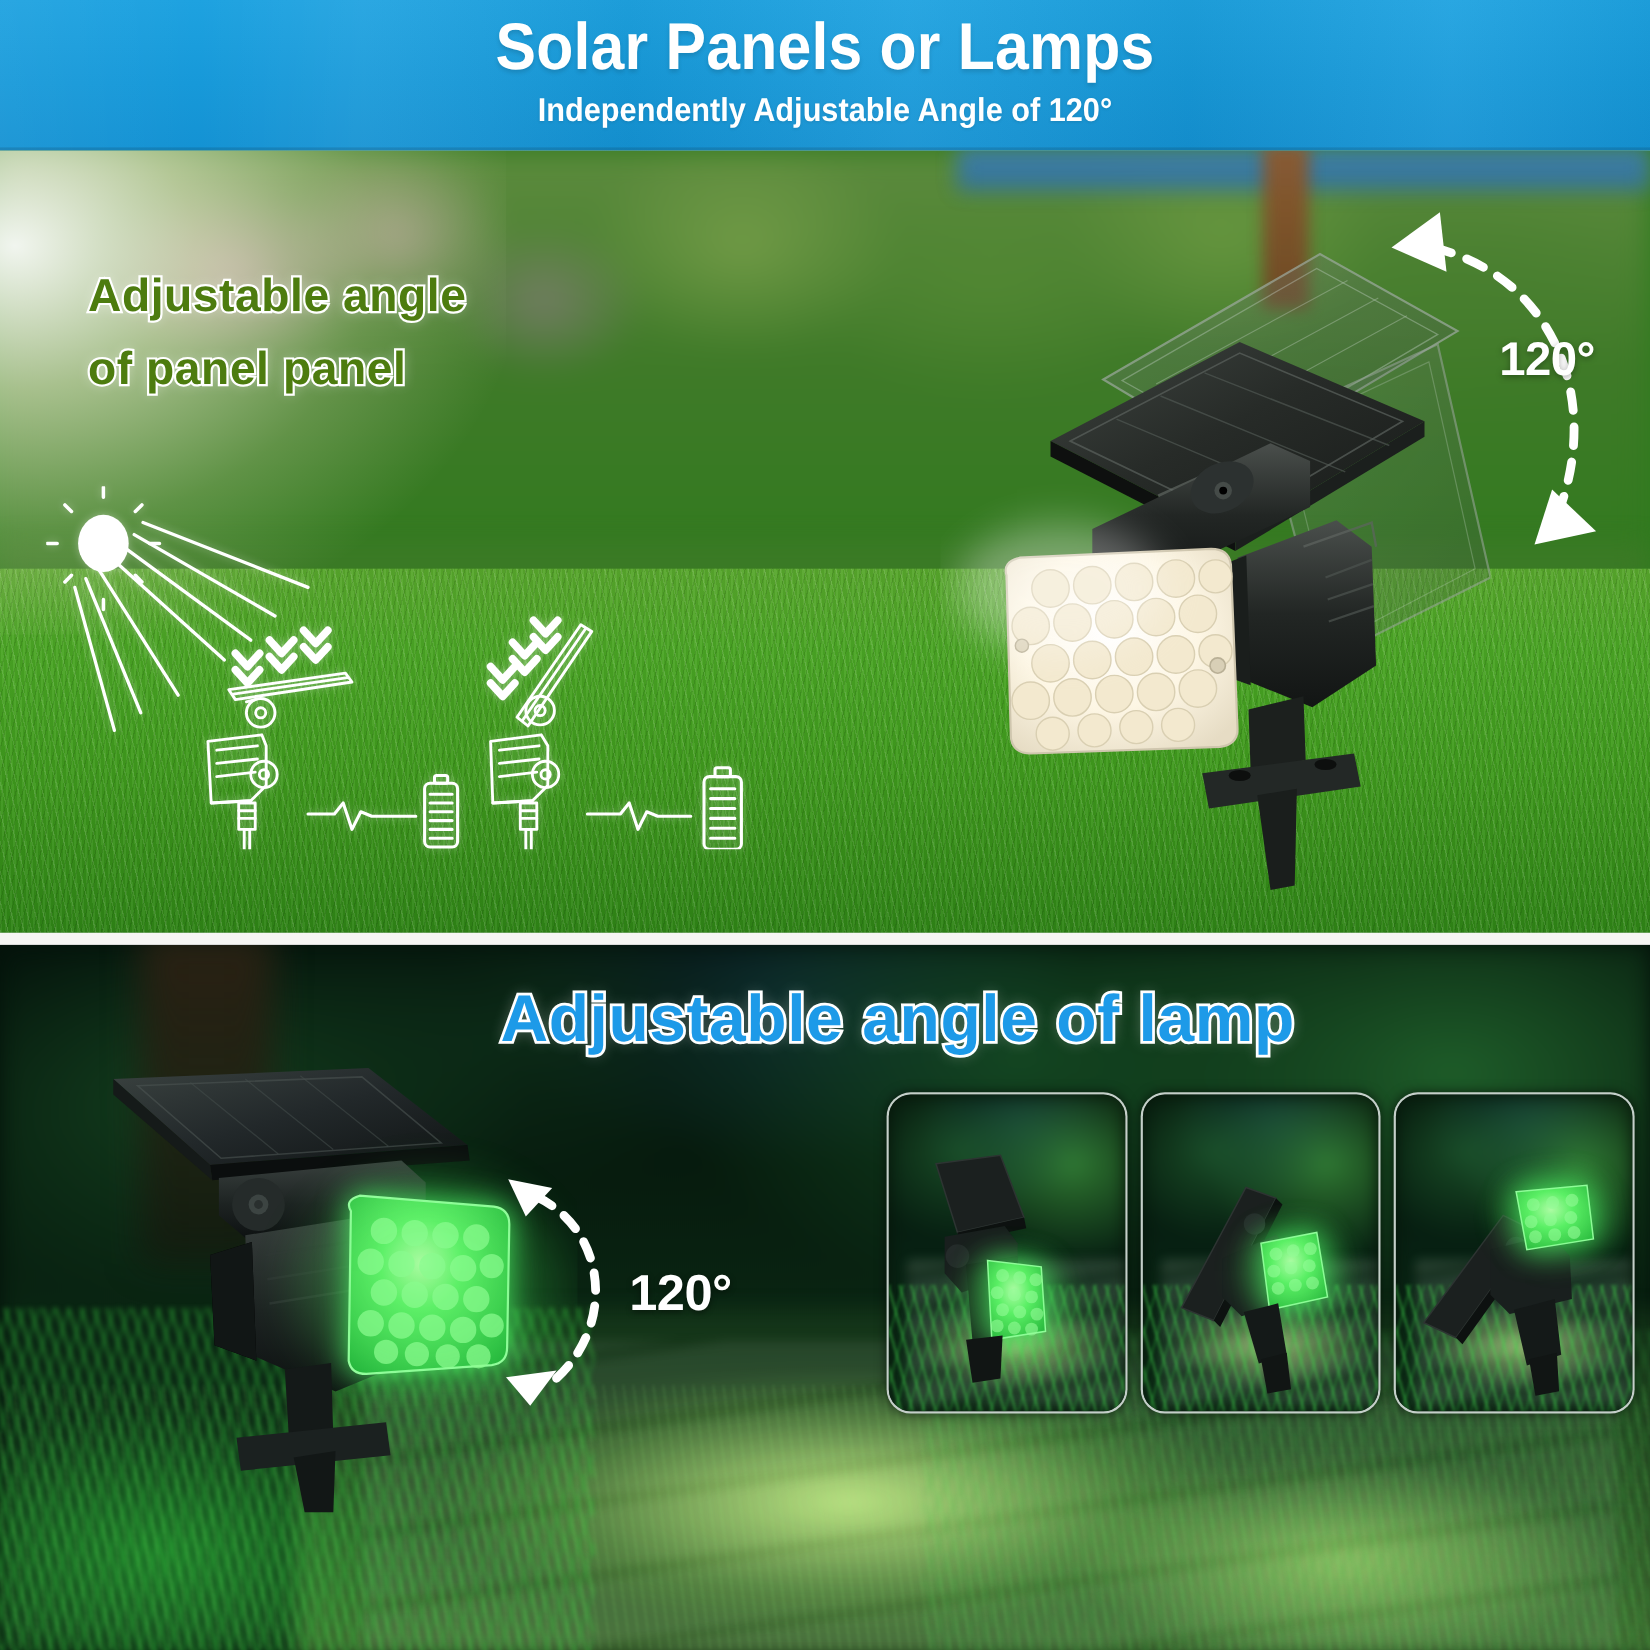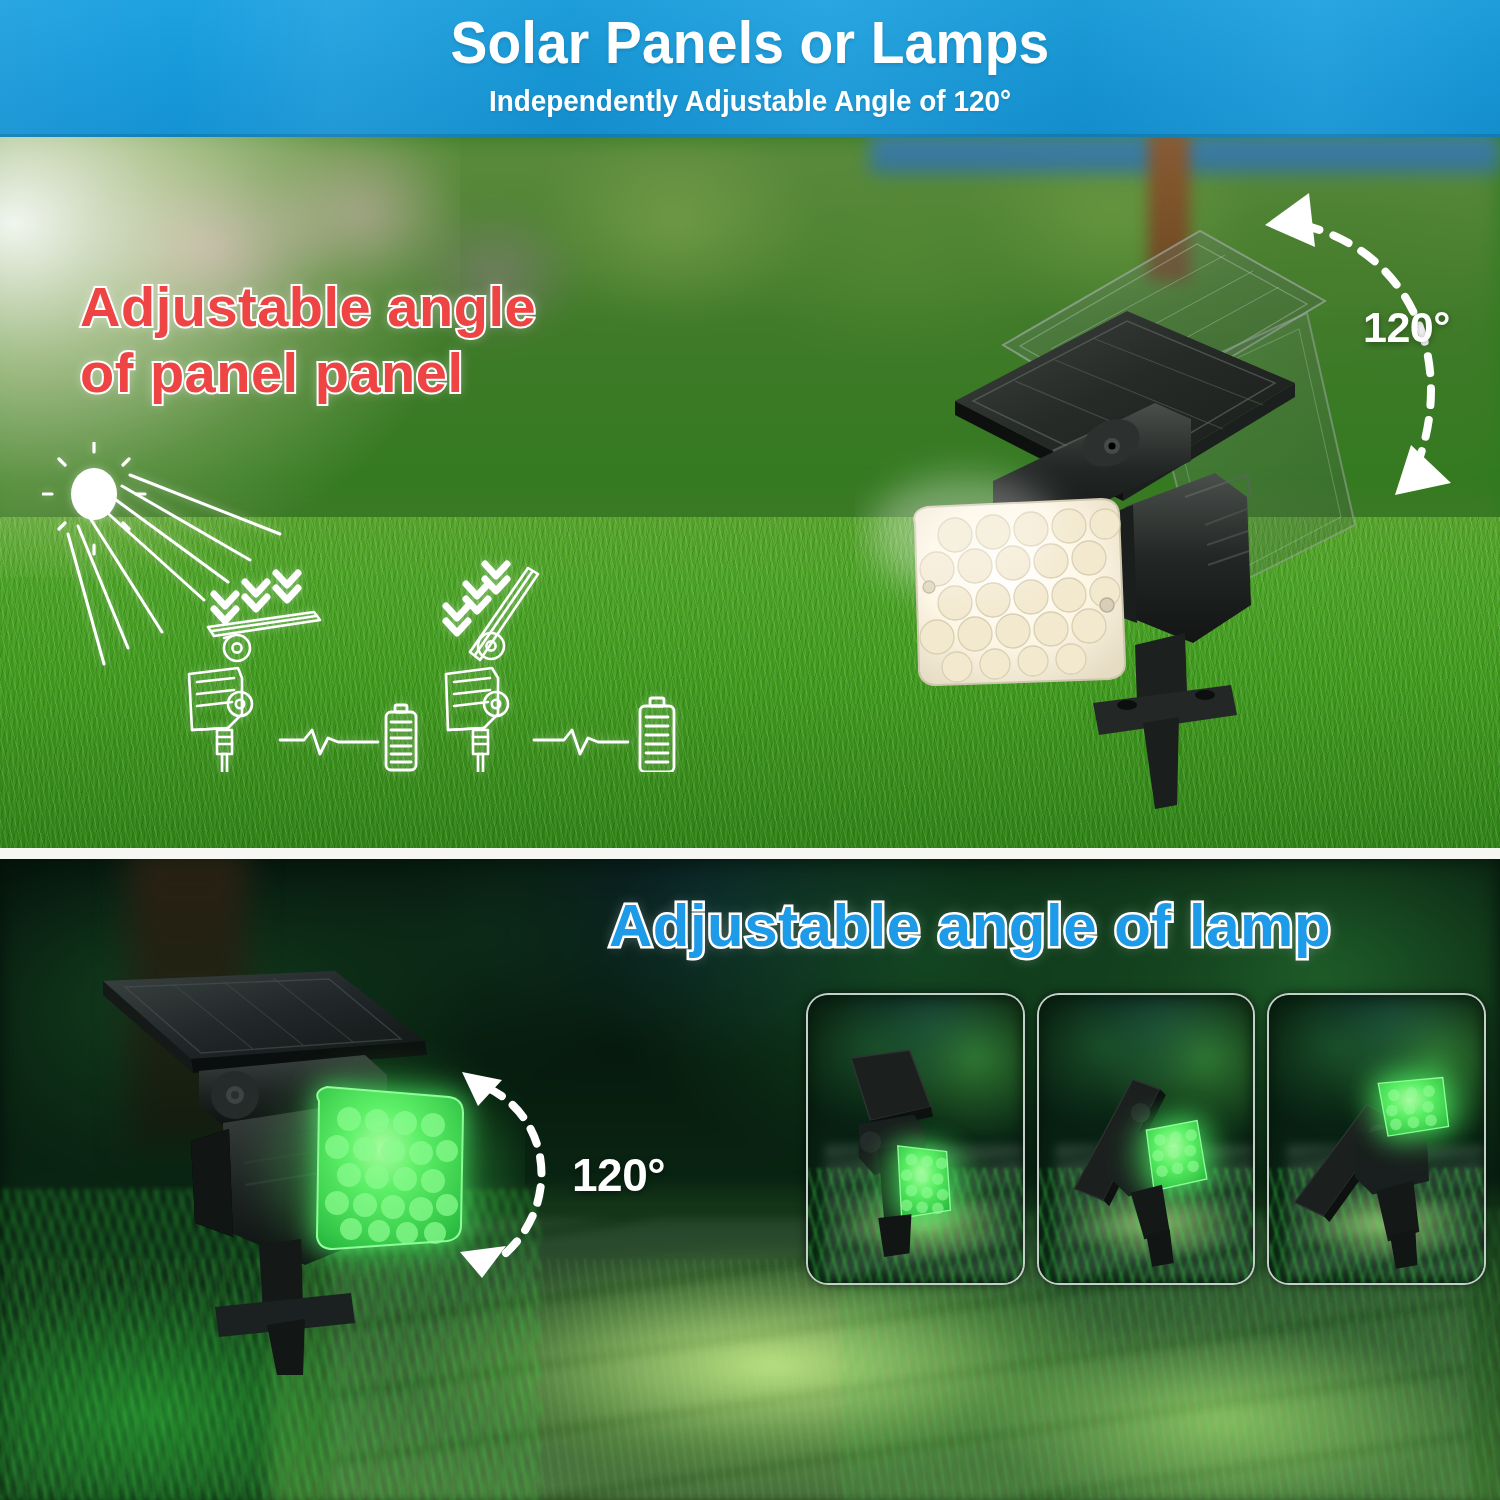--- a/index.html
+++ b/index.html
@@ -88,25 +88,24 @@
   .sun-flare{
     position:absolute; left:-160px; top:-80px; width:620px; height:520px;
     background:radial-gradient(ellipse at 28% 32%, rgba(255,255,255,.92) 0%,
                rgba(255,250,225,.55) 26%, rgba(255,245,210,.20) 52%, rgba(255,255,255,0) 74%);
     pointer-events:none;
   }
 
   
   .overlay-heading{
     position:absolute; left:80px; top:236px; width:720px;
-    font-size:56px; font-weight:700; line-height:66px; letter-spacing:.5px;
-    color:#ef4444;
+    font-size:42px; font-weight:700; line-height:66px; letter-spacing:.5px;
+    color:#4d7c0f;
     -webkit-text-stroke:4px #ffffff; paint-order:stroke fill;
     text-shadow:0 0 12px rgba(255,255,255,.45);
-    margin-top:38px;
   }
   .overlay-heading span{ display:block; }
 
   
   .infographic{ position:absolute; left:42px; top:442px; width:660px; height:330px; }
   .infographic svg{ width:100%; height:100%; display:block;
     filter:drop-shadow(0 0 4px rgba(255,255,255,.35)); }
 
   
   .product-top{ position:absolute; left:855px; top:205px; width:500px; height:640px; }
@@ -176,21 +175,21 @@
   }
   .night-grass-blades{
     position:absolute; left:0; top:400px; width:100%; height:240px;
     background:repeating-linear-gradient(82deg, rgba(150,255,120,.22) 0 1px, rgba(0,0,0,0) 1px 9px);
     filter:blur(1.3px);
   }
 
   .overlay-heading2{
     position:absolute; left:455px; top:890px; width:1030px;
     font-size:60px; font-weight:700; line-height:72px; letter-spacing:.5px;
-    color:#1d9ae8; text-align:center; white-space:nowrap;
+    color:#1d9ae8; text-align:left; white-space:nowrap;
     -webkit-text-stroke:5px #ffffff; paint-order:stroke fill;
     text-shadow:0 0 14px rgba(255,255,255,.35);
   }
 
   .product-bottom{ position:absolute; left:95px; top:955px; width:430px; height:420px; }
   .product-bottom svg{ width:100%; height:100%; display:block; }
 
   .arc-bottom{ position:absolute; left:450px; top:1050px; width:130px; height:240px; }
   .arc-bottom svg{ width:100%; height:100%; display:block; }
   .deg-bottom{

